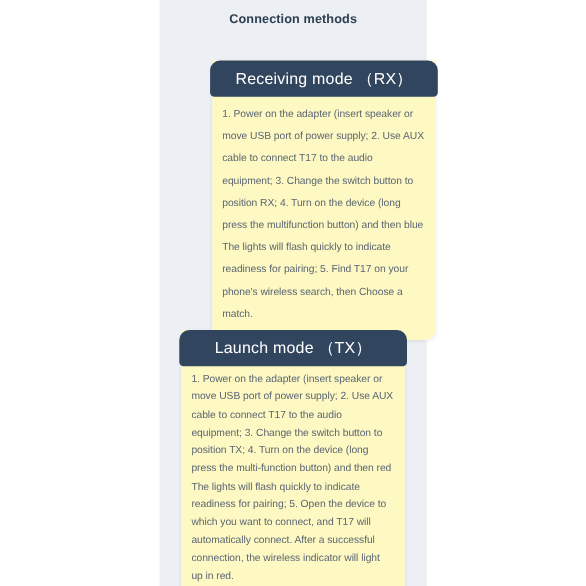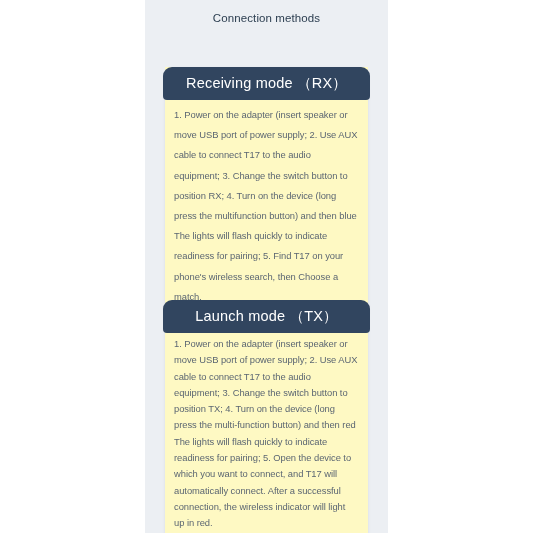--- a/index.html
+++ b/index.html
@@ -28,21 +28,21 @@
     height: 533px;
     background: #eceff3;
   }
   .page-title {
     position: absolute;
     left: 145px;
     top: 12px;
     width: 243px;
     text-align: center;
     font-size: 11.5px;
-    font-weight: normal;
+    font-weight: bold;
     color: #2c3e50;
     letter-spacing: 0.1px;
   }
   .card {
     position: absolute;
     left: 165px;
     width: 203px;
     background: #ffffff;
     border-radius: 9px;
     box-shadow: 0 1px 3px rgba(80, 95, 115, 0.13);
@@ -83,21 +83,21 @@
     font-size: 9.4px;
     letter-spacing: -0.05px;
   }
   
   #card-rx .card-body { padding-top: 38px; padding-bottom: 14px; }
   #card-rx .card-body p { line-height: 20.2px; }
   
   #card-tx .card-body { padding-top: 36px; padding-bottom: 12px; }
   #card-tx .card-body p { line-height: 16.3px; }
 
-  #card-rx { top: 67px; }
+  #card-rx { top: 55px; margin-left: 28px; }
   #card-tx { top: 300px; }
 </style>
 </head>
 <body>
 
 <div id="root">
 
   <div class="panel"></div>
 
   <div class="page-title">Connection methods</div>

